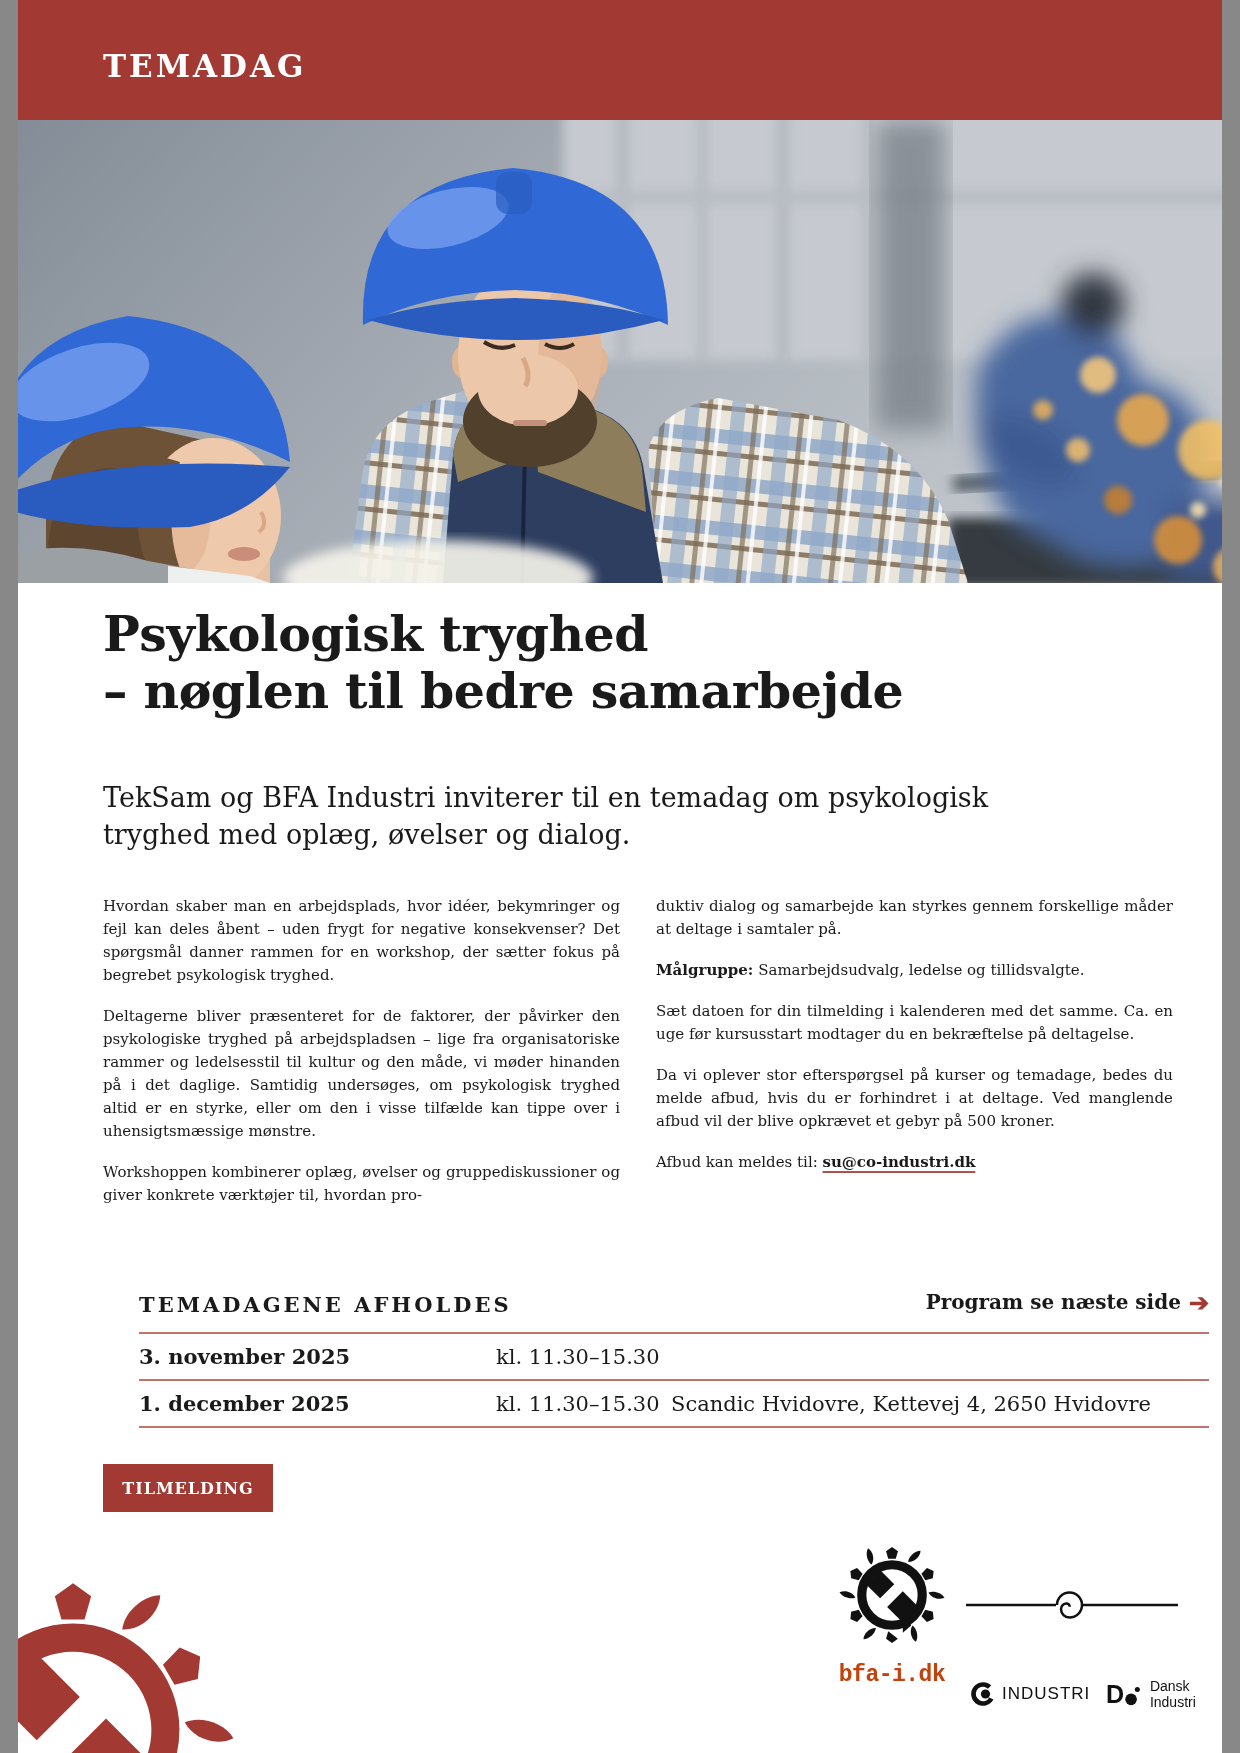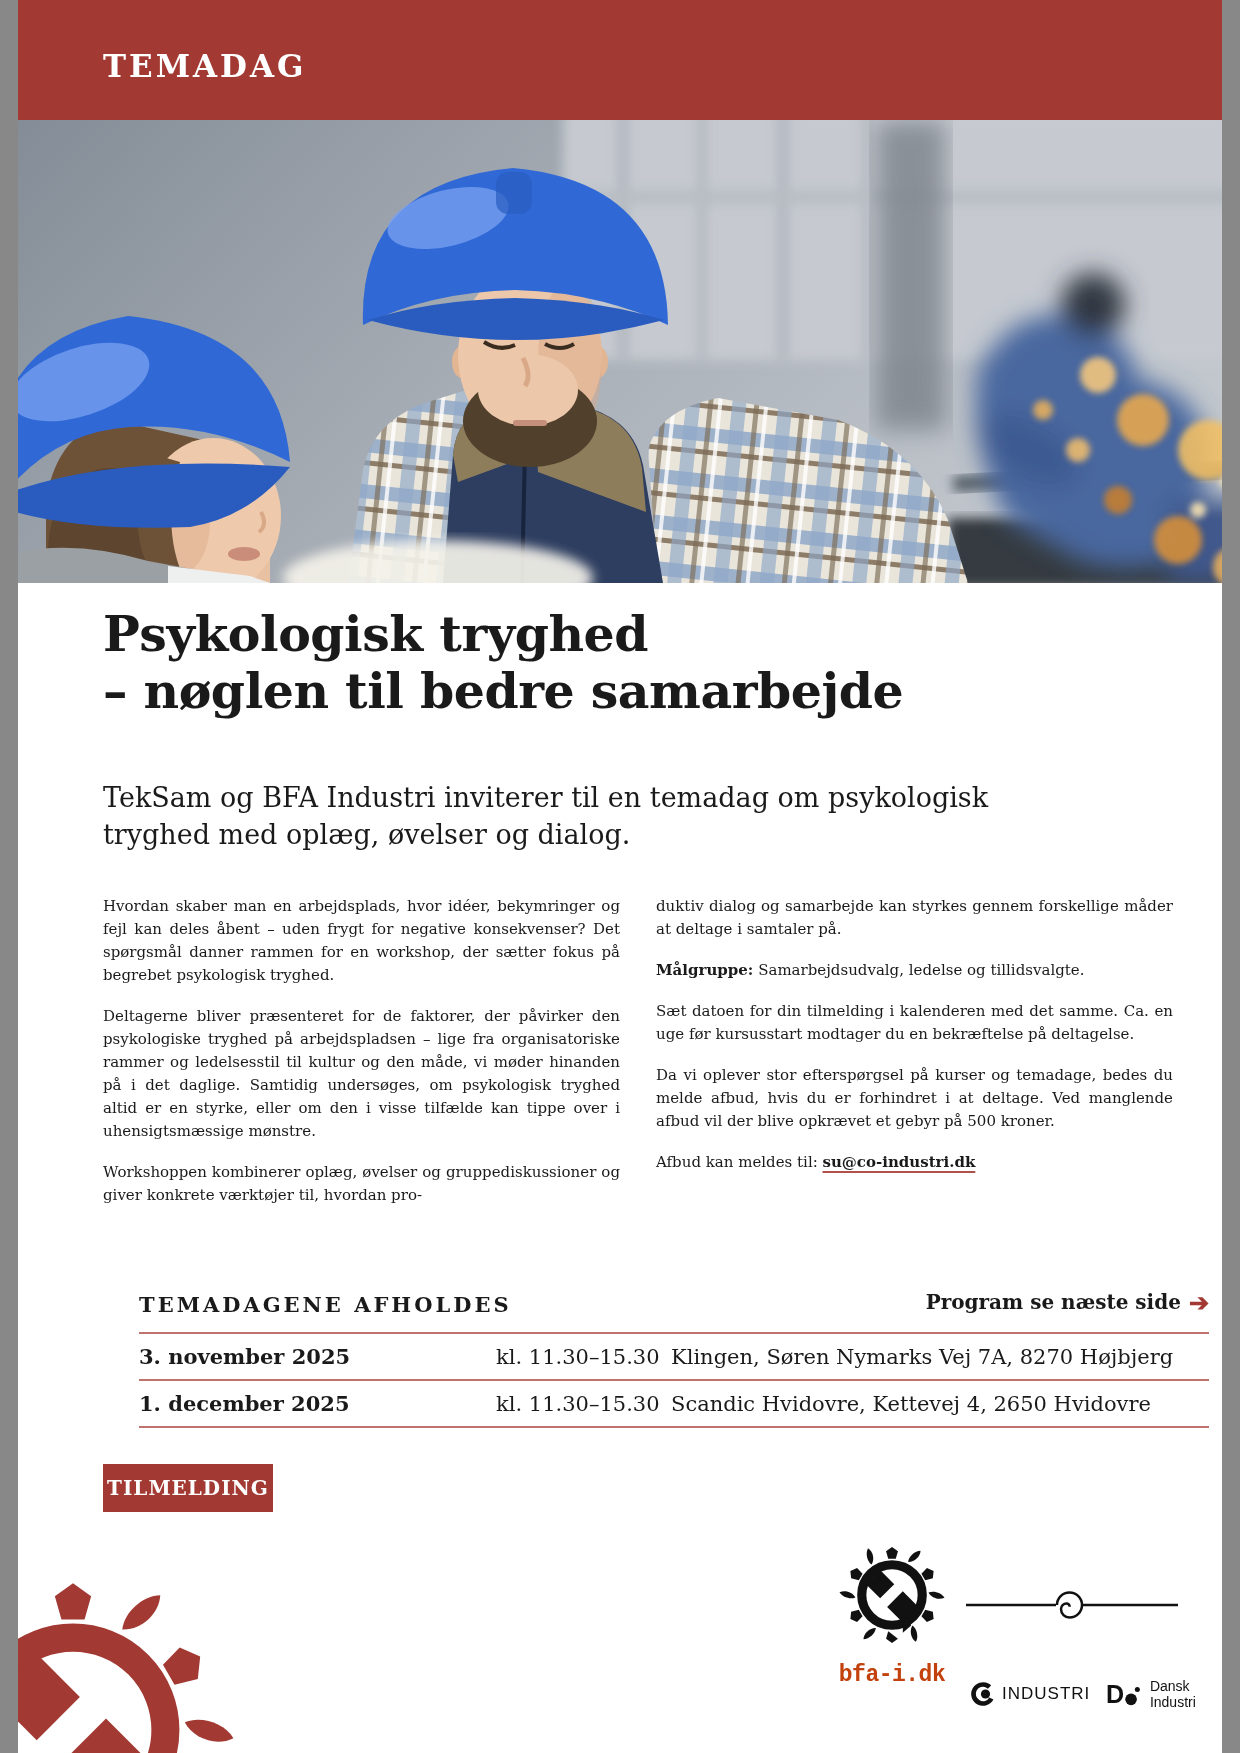--- a/index.html
+++ b/index.html
@@ -52,21 +52,21 @@
   .program-link .arrow{color:var(--accent);font-size:24px;margin-left:8px;vertical-align:-2px;}
   .srow{
     display:grid;grid-template-columns:357px 175px 1fr;align-items:baseline;
     padding:10px 0 9px 0;border-bottom:2px solid var(--rule);
     font-size:21px;line-height:25px;
   }
   .srow .date{font-weight:bold;}
   
   .btn{
     position:absolute;left:85px;top:1464px;width:170px;height:48px;
-    background:var(--accent);color:#ffffff;font-size:20px;font-weight:bold;letter-spacing:1px;
+    background:var(--accent);color:#ffffff;font-size:16px;font-weight:bold;letter-spacing:1px;
     display:flex;align-items:center;justify-content:center;cursor:pointer;
   }
   
   .flower-red{position:absolute;left:-110px;top:1565px;width:330px;height:330px;color:var(--accent);}
   .flower-black{position:absolute;left:820px;top:1541px;width:108px;height:108px;color:#111111;}
   .bfa-site{
     position:absolute;left:804px;top:1662px;width:140px;text-align:center;
     font-family:Liberation Mono, monospace;font-weight:bold;font-size:23px;color:#c2410c;letter-spacing:-0.5px;
   }
   .teksam{position:absolute;left:948px;top:1588px;width:230px;color:#111;}
@@ -281,21 +281,20 @@
   </div>
 
   <section class="schedule">
     <div class="schedule-head">
       <h2>TEMADAGENE AFHOLDES</h2>
       <a class="program-link"><span>Program se næste side</span><span class="arrow">➔</span></a>
     </div>
     <div class="srow">
       <span class="date">3. november 2025</span>
       <span class="time">kl. 11.30–15.30</span>
-      <span class="loc">Klingen, Søren Nymarks Vej 7A, 8270 Højbjerg</span>
     </div>
     <div class="srow">
       <span class="date">1. december 2025</span>
       <span class="time">kl. 11.30–15.30</span>
       <span class="loc">Scandic Hvidovre, Kettevej 4, 2650 Hvidovre</span>
     </div>
   </section>
 
   <a class="btn">TILMELDING</a>
 

